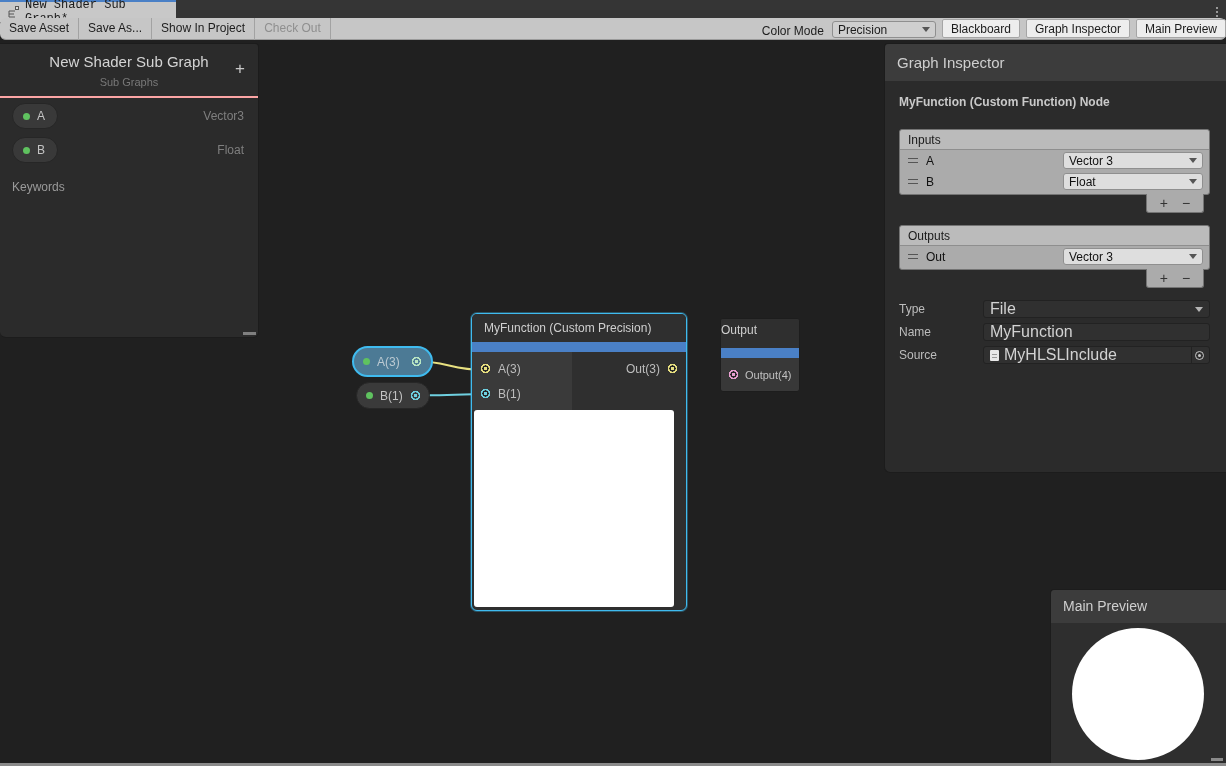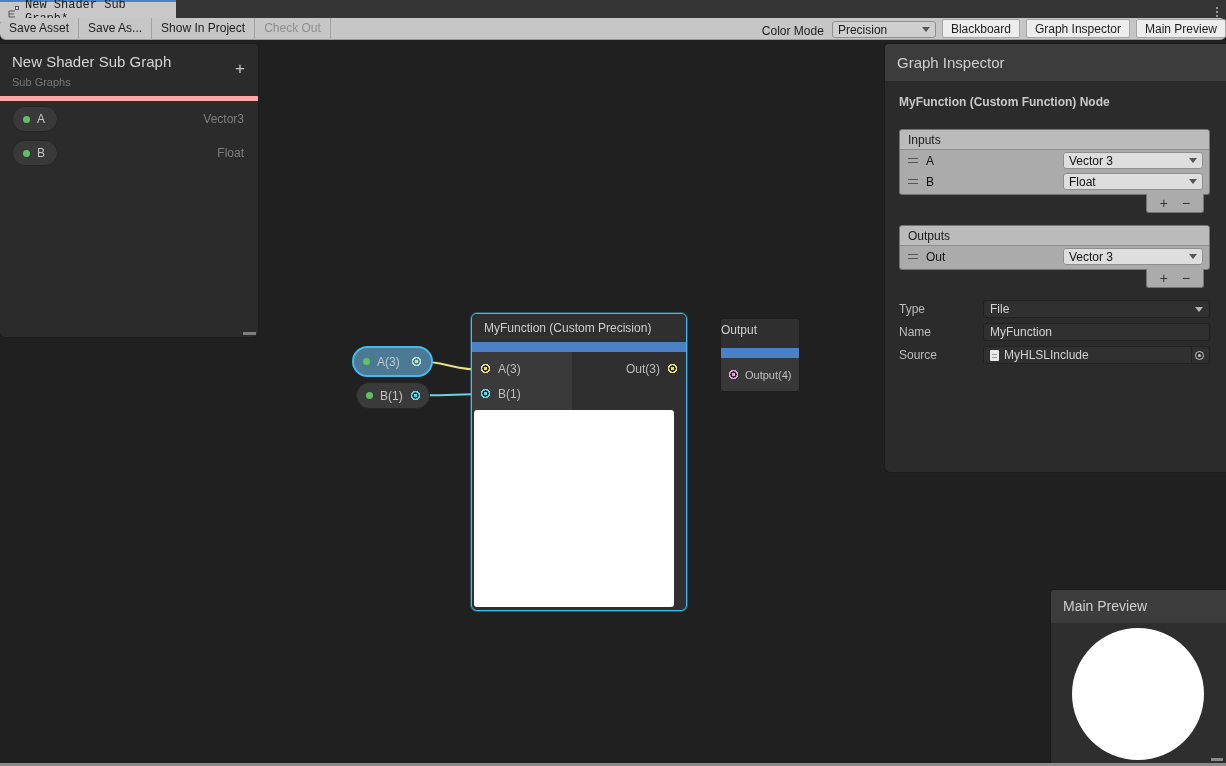--- a/index.html
+++ b/index.html
@@ -84,21 +84,21 @@
     border-radius:3px; overflow:hidden; border:1px solid #1d1d1d; background:#383838; }
   .onode-header { height:29px; line-height:23px; background:var(--node_header_bg,#2F2F2F);
     color:#cfcfcf; font-size:12px; }
   .onode-body { height:33px; display:flex; align-items:center; gap:6px; padding-left:7px;
     font-size:11px; color:#c0c0c0; }
 
   
   .blackboard { position:absolute; left:0; top:43px; width:259px; height:295px; z-index:3;
     background:var(--panel_bg,#2B2B2B); border:1px solid #1c1c1c; border-left:none;
     border-radius:0 4px 6px 6px; }
-  .bb-header { position:relative; padding:9px 12px 8px 12px; border-bottom:5px solid #fca5a5; }
+  .bb-header { position:relative; padding:9px 12px 8px 12px; border-bottom:2px solid #fca5a5;text-align:center; }
   .bb-title { font-size:15px; color:#d4d4d4; }
   .bb-sub { font-size:11px; color:#787878; margin-top:6px; }
   .bb-plus { position:absolute; right:13px; top:16px; font-size:17px; color:#c8c8c8; line-height:1; cursor:default; }
   .bb-section { font-size:12px; color:#9a9a9a; padding:9px 12px 5px 12px; }
   .bb-row { display:flex; align-items:center; padding:0 14px 0 12px; margin:5px 0 8px 0; }
   .bb-pill { display:inline-flex; align-items:center; gap:7px; height:26px; padding:0 12px 0 10px;
     background:#393939; border:1px solid #262626; border-radius:13px; font-size:12px; color:#c4c4c4; }
   .bb-type { margin-left:auto; font-size:12px; color:#7f7f7f; }
   .bb-resize { position:absolute; right:2px; bottom:2px; width:13px; height:3px; background:#7f7f7f; }
 
@@ -128,21 +128,21 @@
   .list-footer { width:58px; height:19px; margin:-1px 6px 0 auto;
     background:var(--list_bg,#ABABAB); border:1px solid #747474; border-top:none;
     border-radius:0 0 3px 3px; display:flex; align-items:center; justify-content:center; gap:14px;
     font-size:14px; color:#333; position:relative; z-index:0; }
   .list-footer span { line-height:17px; cursor:default; }
   .gap12 { height:12px; }
 
   .gi-field-row { display:flex; align-items:center; margin-bottom:5px; height:18px; }
   .gi-field-label { width:84px; font-size:12px; color:#bdbdbd; }
   .gi-field { flex:1; height:18px; background:var(--field_bg,#303030); border:1px solid #222;
-    border-radius:3px; display:flex; align-items:center; padding:0 6px; font-size:12px; color:#d2d2d2; gap:5px; }
+    border-radius:3px; display:flex; align-items:center; padding:0 6px; font-size:16px; color:#d2d2d2; gap:5px; }
   .gi-field .t { flex:1; white-space:nowrap; overflow:hidden; }
   .tri-down.light { border-top-color:#b5b5b5; }
   .file-icon { width:9px; height:11px; flex:0 0 9px; background:#e9e9e9; border-radius:1px;
     background-image:linear-gradient(#9a9a9a,#9a9a9a),linear-gradient(#9a9a9a,#9a9a9a);
     background-size:5px 1px,5px 1px; background-position:2px 4px,2px 7px; background-repeat:no-repeat; }
   .obj-picker { width:16px; height:16px; margin-right:-4px; border-left:1px solid #222;
     display:flex; align-items:center; justify-content:center; }
   .obj-picker .ring { width:9px; height:9px; border:1px solid #c8c8c8; border-radius:50%;
     display:flex; align-items:center; justify-content:center; }
   .obj-picker .dot { width:3px; height:3px; background:#c8c8c8; border-radius:50%; }
@@ -265,20 +265,21 @@
     </div>
     <span class="bb-type">Vector3</span>
   </div>
   <div class="bb-row">
     <div class="bb-pill">
       <span class="green-dot"></span>
       <span>B</span>
     </div>
     <span class="bb-type">Float</span>
   </div>
+  <div class="bb-section">Keywords</div>
   <div class="bb-resize"></div>
 </div>
 
 <div class="inspector">
   <div class="gi-header">Graph Inspector</div>
   <div class="gi-body">
     <div class="gi-node-heading">MyFunction (Custom Function) Node</div>
 
     <div class="ulist">
       <div class="ulist-header">Inputs</div>

